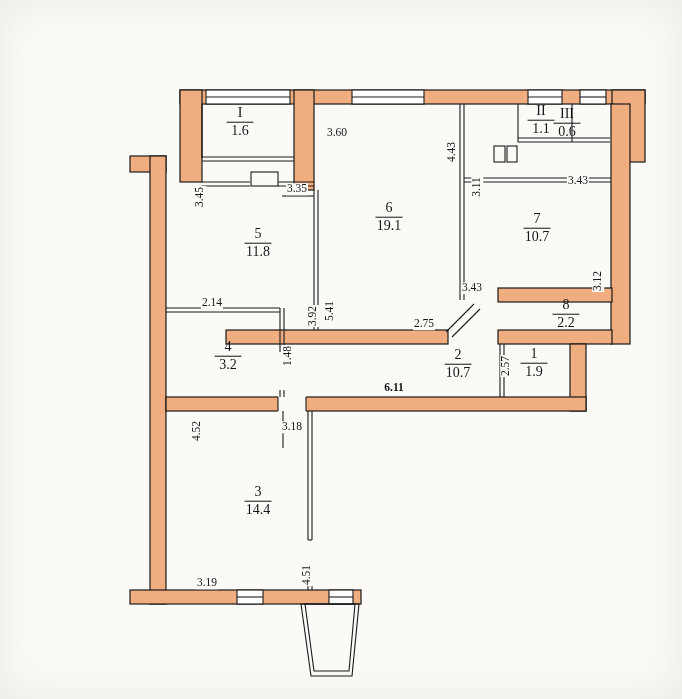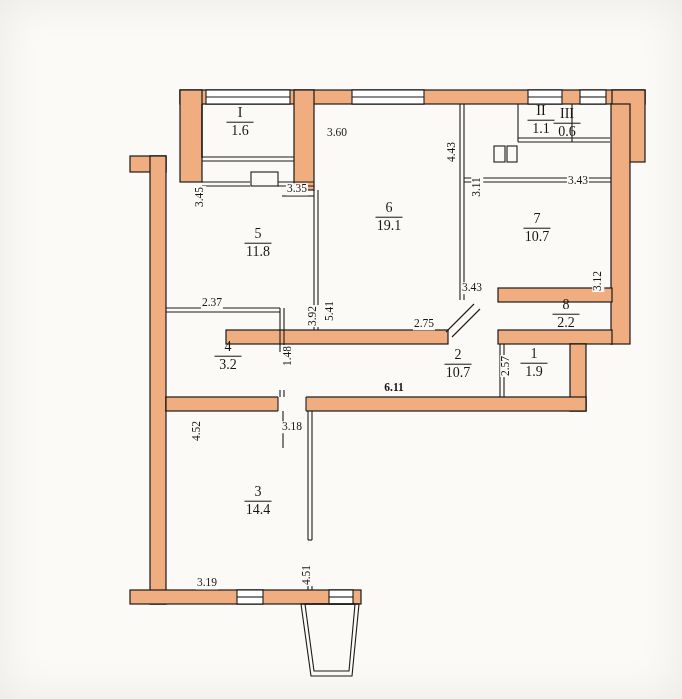--- a/index.html
+++ b/index.html
@@ -200,21 +200,21 @@
         <span class="rbar"></span>
         <span class="rarea">14.4</span>
       </div>
       <div class="dim" style="left: 337px; top: 133px;">3.60</div>
       <div class="dim rot" style="left: 452px; top: 152px;">4.43</div>
       <div class="dim rot" style="left: 200px; top: 197px;">3.45</div>
       <div class="dim" style="left: 297px; top: 189px; text-align: right;">3.35</div>
       <div class="dim rot" style="left: 477px; top: 187px;">3.11</div>
       <div class="dim" style="left: 578px; top: 181px;">3.43</div>
       <div class="dim rot" style="left: 598px; top: 281px;">3.12</div>
-      <div class="dim" style="left: 212px; top: 303px;">2.37</div>
+      <div class="dim" style="left: 212px; top: 303px;">2.14</div>
       <div class="dim rot" style="left: 313px; top: 316px;">3.92</div>
       <div class="dim rot" style="left: 330px; top: 311px;">5.41</div>
       <div class="dim" style="left: 424px; top: 324px; text-align: center;">2.75</div>
       <div class="dim" style="left: 472px; top: 288px;">3.43</div>
       <div class="dim rot" style="left: 288px; top: 356px;">1.48</div>
       <div class="dim rot" style="left: 506px; top: 366px;">2.57</div>
       <div class="dim" style="left: 394px; top: 388px; font-weight: bold;">6.11</div>
       <div class="dim rot" style="left: 197px; top: 431px;">4.52</div>
       <div class="dim" style="left: 292px; top: 427px;">3.18</div>
       <div class="dim rot" style="left: 307px; top: 575px;">4.51</div>

